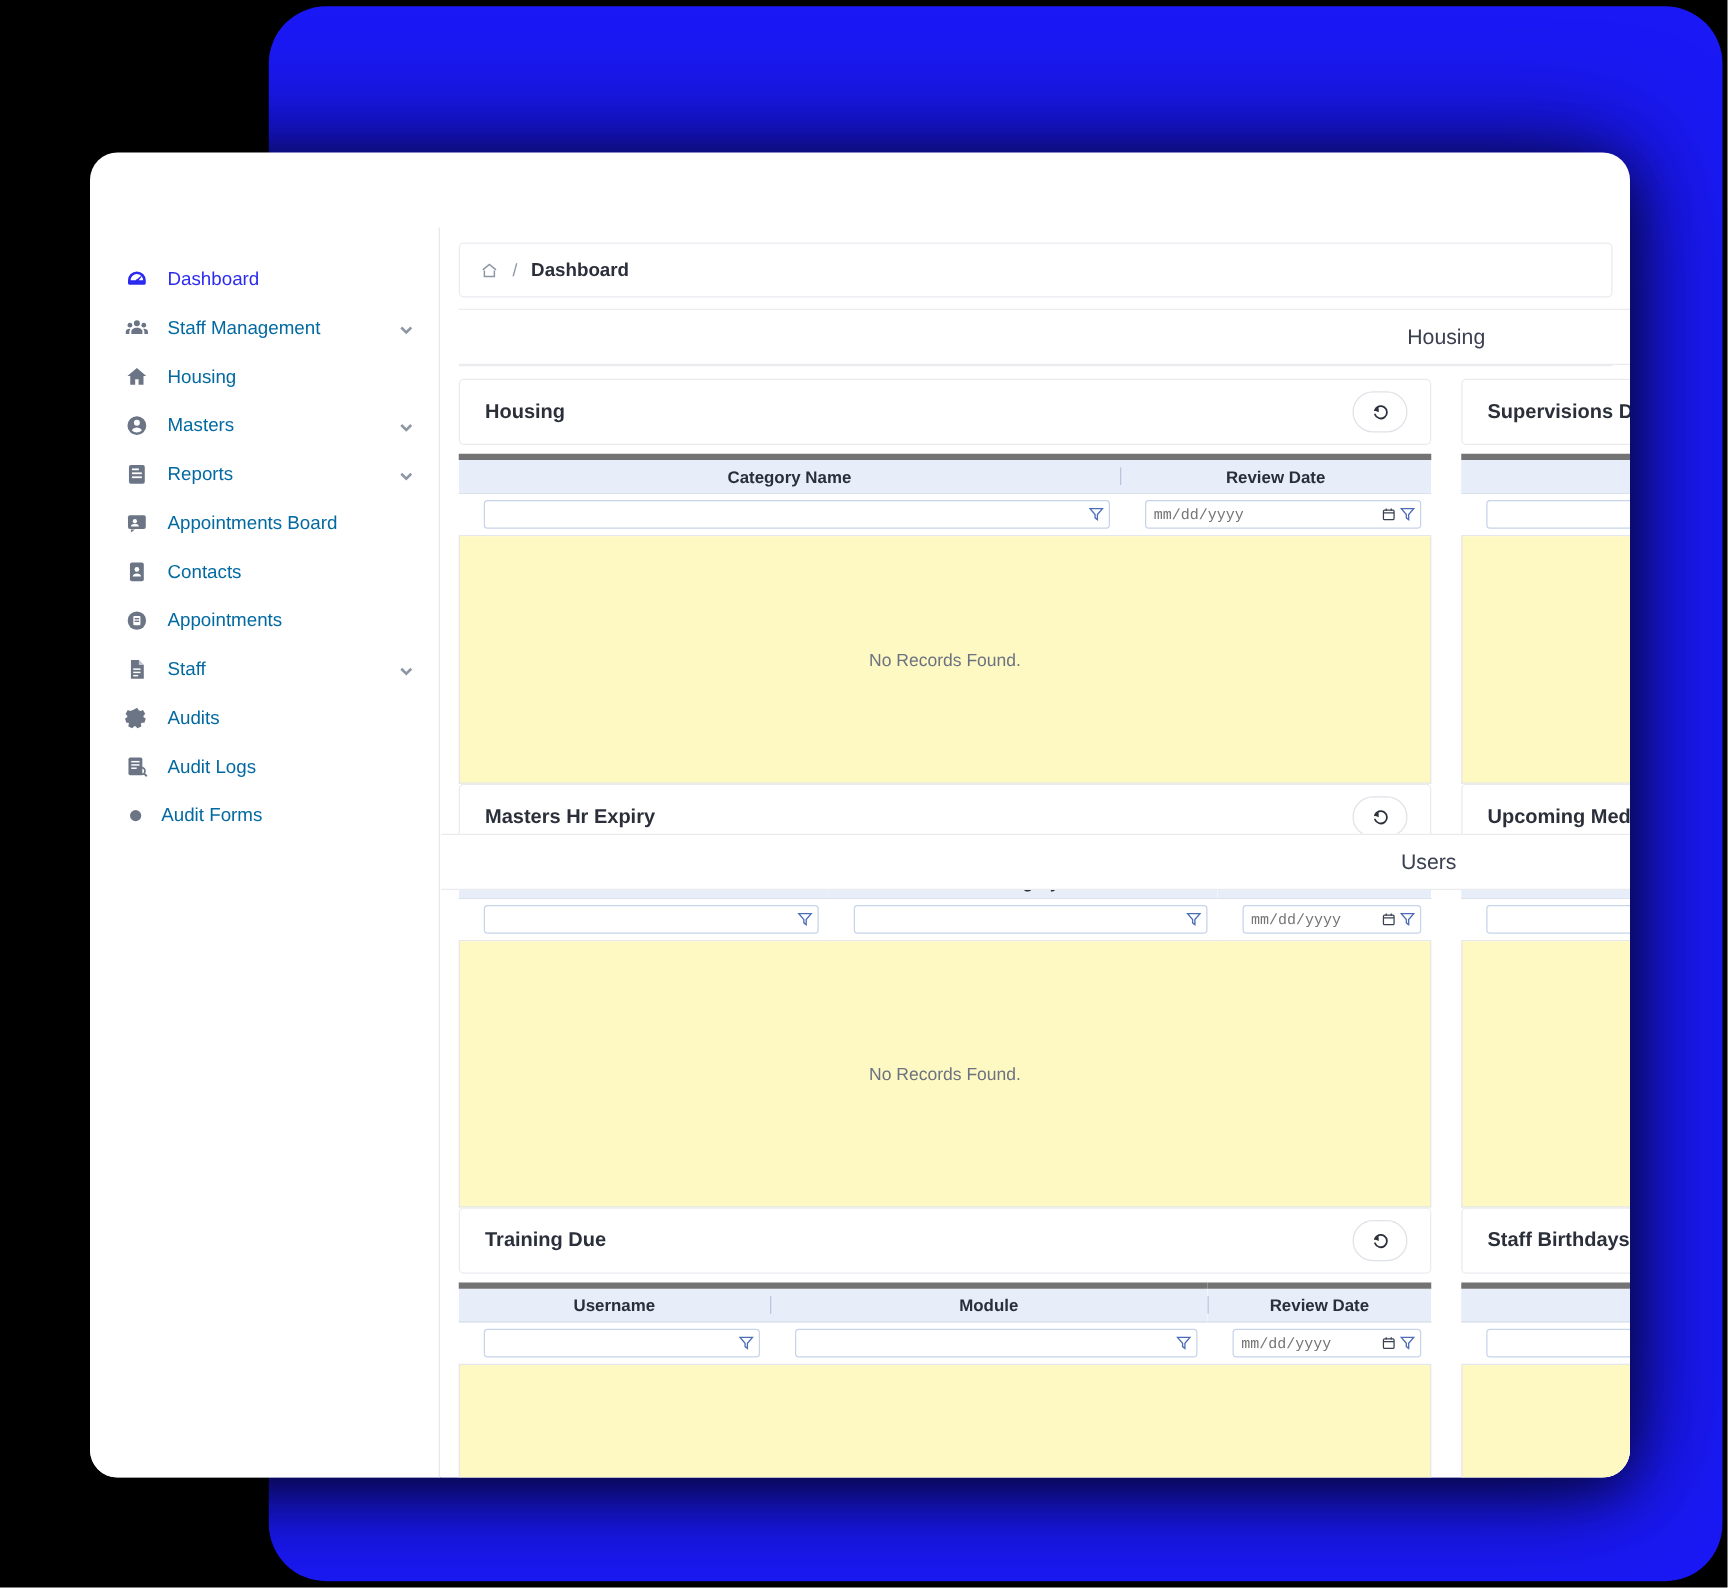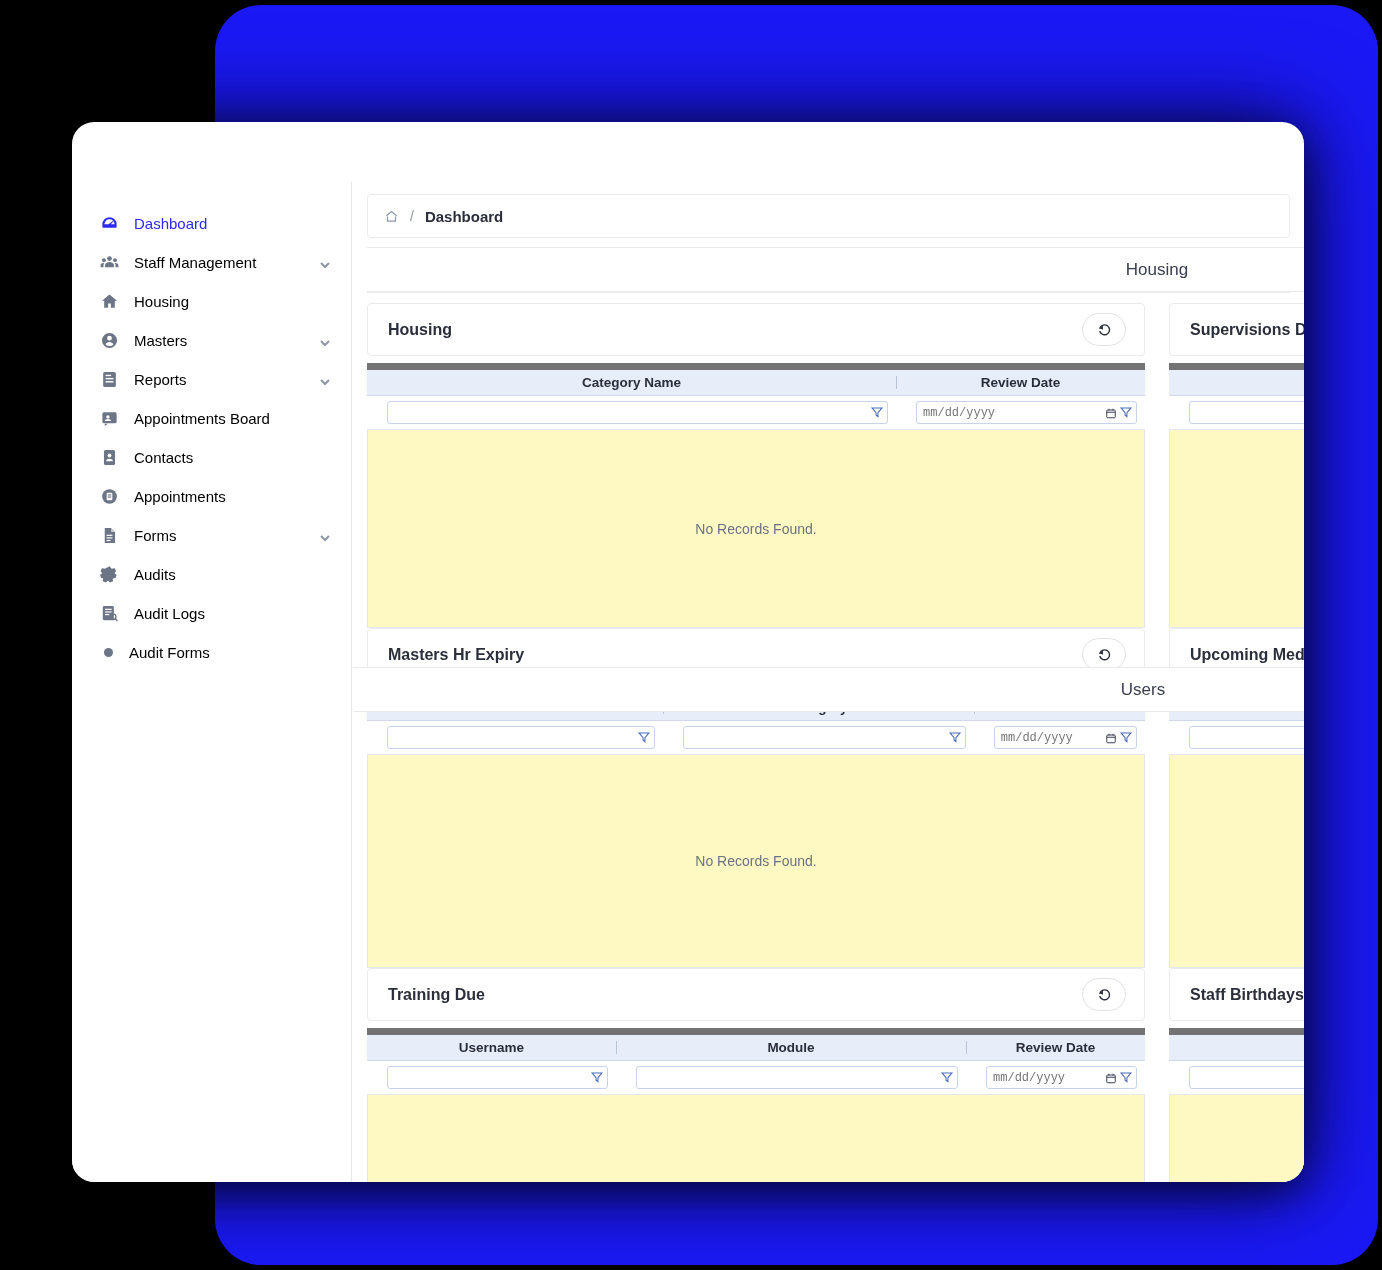--- a/index.html
+++ b/index.html
@@ -63,21 +63,21 @@
     width: 280px; height: 1000px;
     background: #ffffff;
     border-right: 1px solid #e6e8ec;
     padding-top: 22px;
   }
   .nav-item {
     display: flex; align-items: center;
     height: 39px;
     padding: 0 20px 0 26px;
     cursor: pointer;
-    color: #000000;
+    color: #0369a1;
     font-size: 15px;
   }
   .nav-item .nav-ico {
     width: 22px; height: 22px;
     display:flex; align-items:center; justify-content:center;
     margin-right: 14px;
     flex: 0 0 22px;
   }
   .nav-item .nav-label { flex: 1 1 auto; white-space: nowrap; }
   .nav-item.active { color: #2b2bf0; font-weight: 500; }
@@ -163,21 +163,21 @@
   }
 
   table.grid-table {
     width: 100%;
     border-collapse: collapse;
     margin-top: 7px;
     table-layout: fixed;
   }
   table.grid-table th {
     background: #e8edfa;
-    border-top: 7px solid #737373;
+    border-top: 5px solid #737373;
     border-bottom: 1px solid #cfd7e8;
     color: #2a2f3a;
     font-size: 13.5px;
     font-weight: bold;
     height: 29px;
     padding: 0 10px;
     position: relative;
   }
   table.grid-table th + th::before {
     content:"";
@@ -339,21 +339,21 @@
     <div class="nav-item">
       <span class="nav-ico">
         <svg width="19" height="19" viewBox="0 0 24 24">
             <path d="M6 2.5h8l5 5v14H6z"></path>
             <path d="M14 2.5v5h5z" fill="#fff" opacity=".6"></path>
             <rect x="8.3" y="11" width="7.4" height="1.5" fill="#fff"></rect>
             <rect x="8.3" y="14.3" width="7.4" height="1.5" fill="#fff"></rect>
             <rect x="8.3" y="17.6" width="5" height="1.5" fill="#fff"></rect>
           </svg>
       </span>
-      <span class="nav-label">Forms</span>
+      <span class="nav-label">Staff</span>
       <span class="chev">
         <svg width="12" height="12" viewBox="0 0 12 12">
             <polyline points="2,4 6,8 10,4"></polyline>
           </svg>
       </span>
     </div>
 
     <div class="nav-item">
       <span class="nav-ico">
         <svg width="19" height="19" viewBox="0 0 24 24" fill="none" stroke="#6b7585" stroke-width="1.8">

